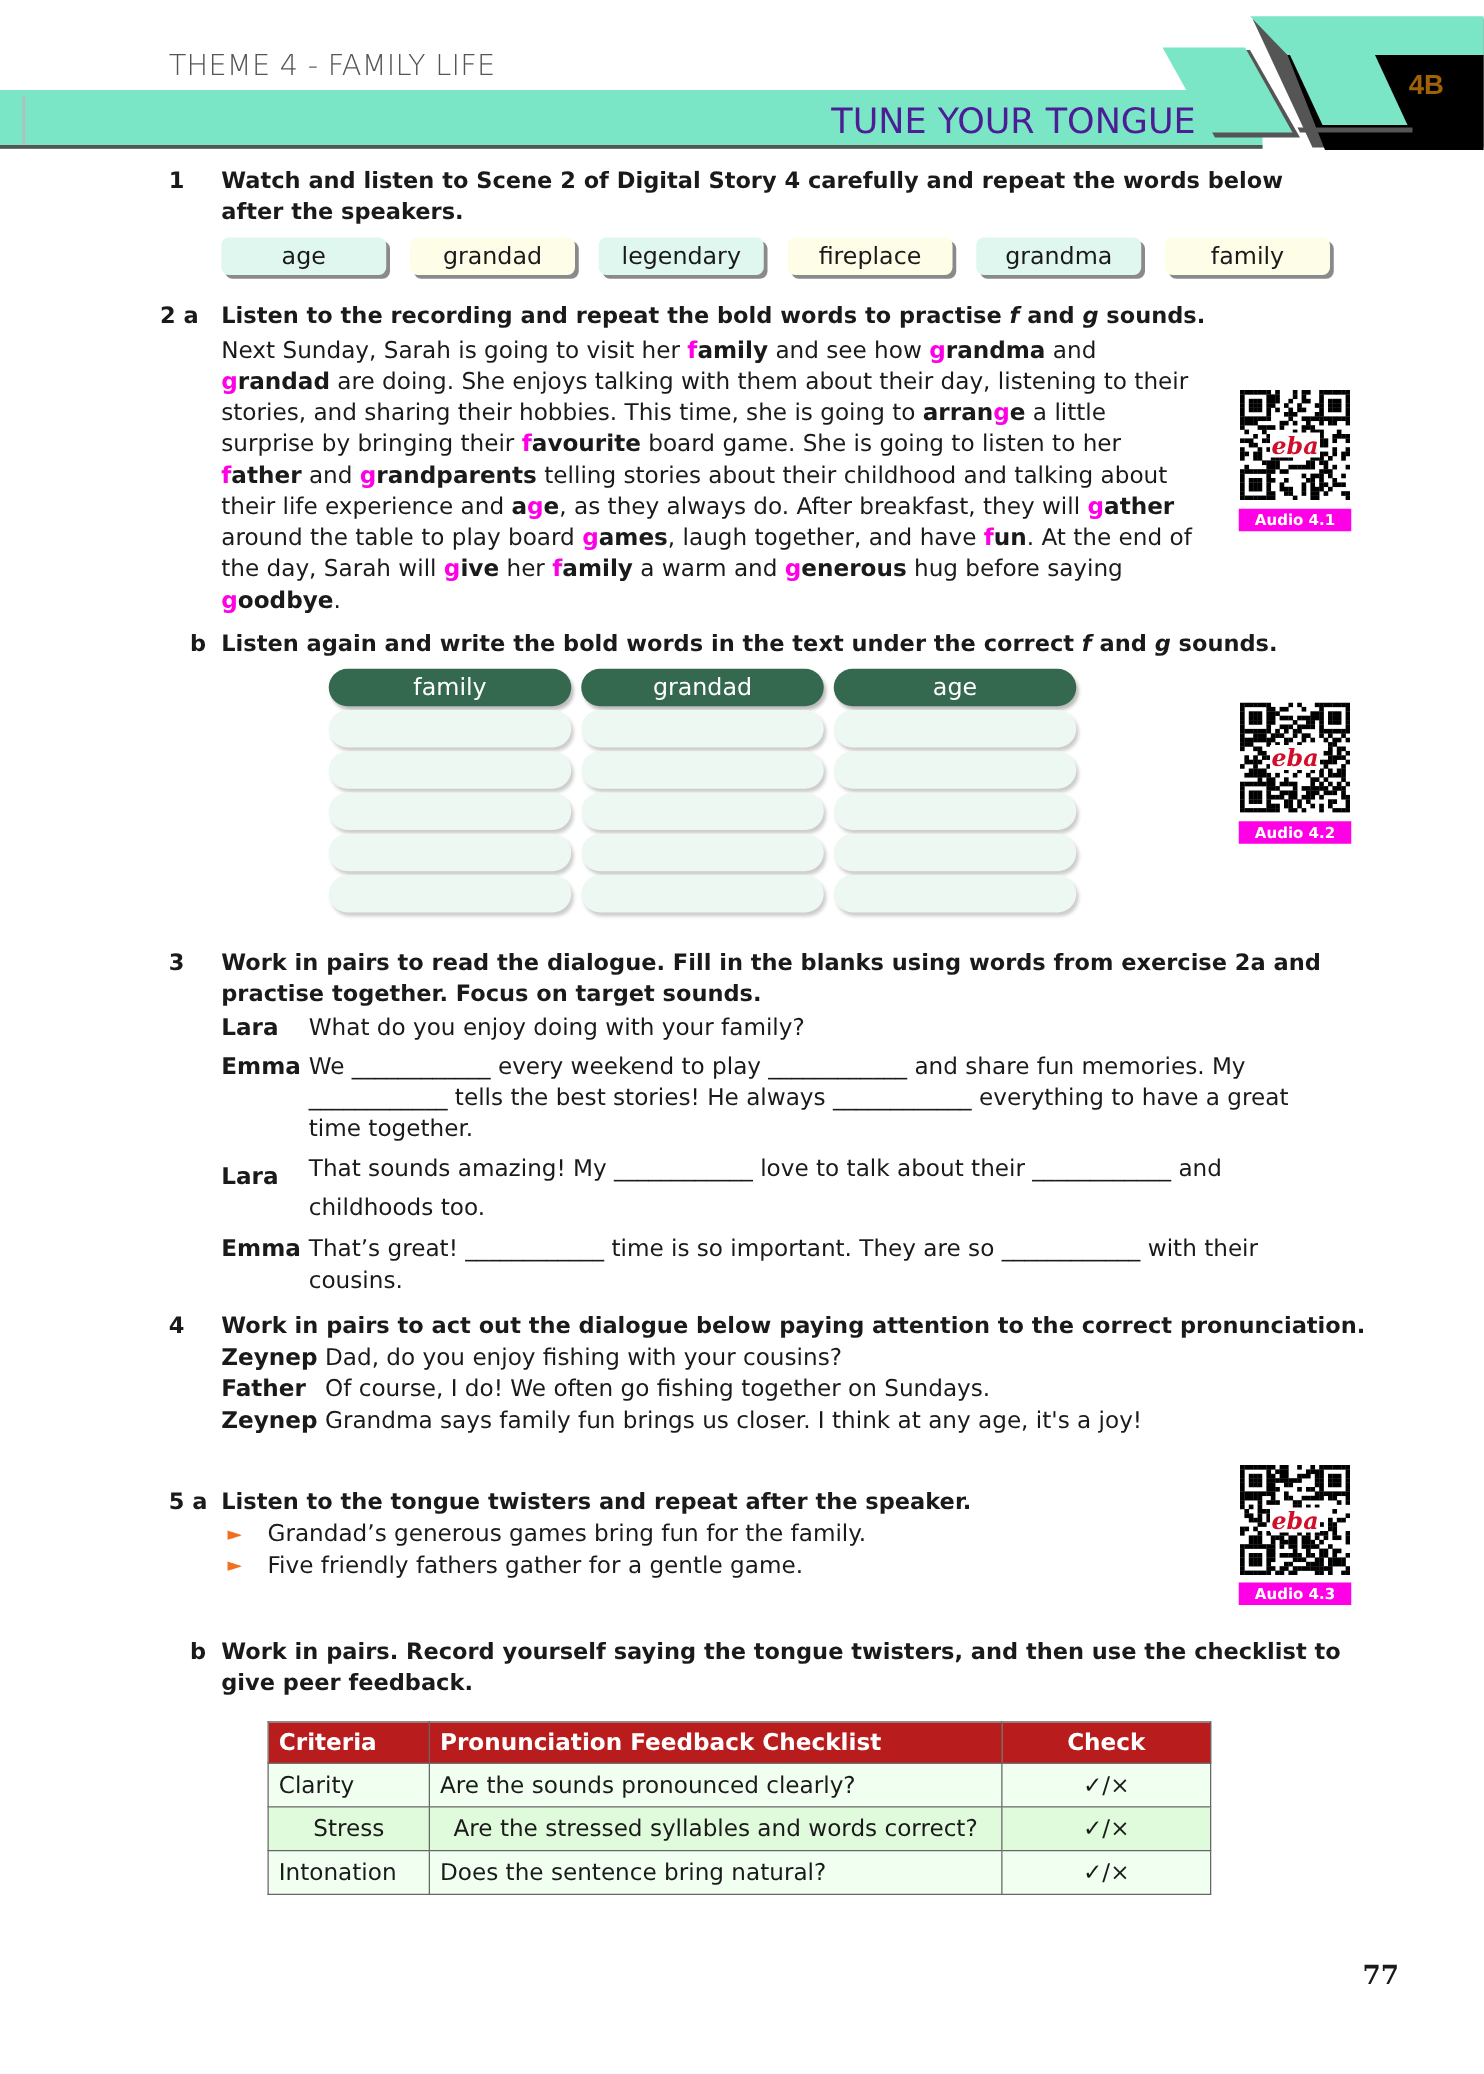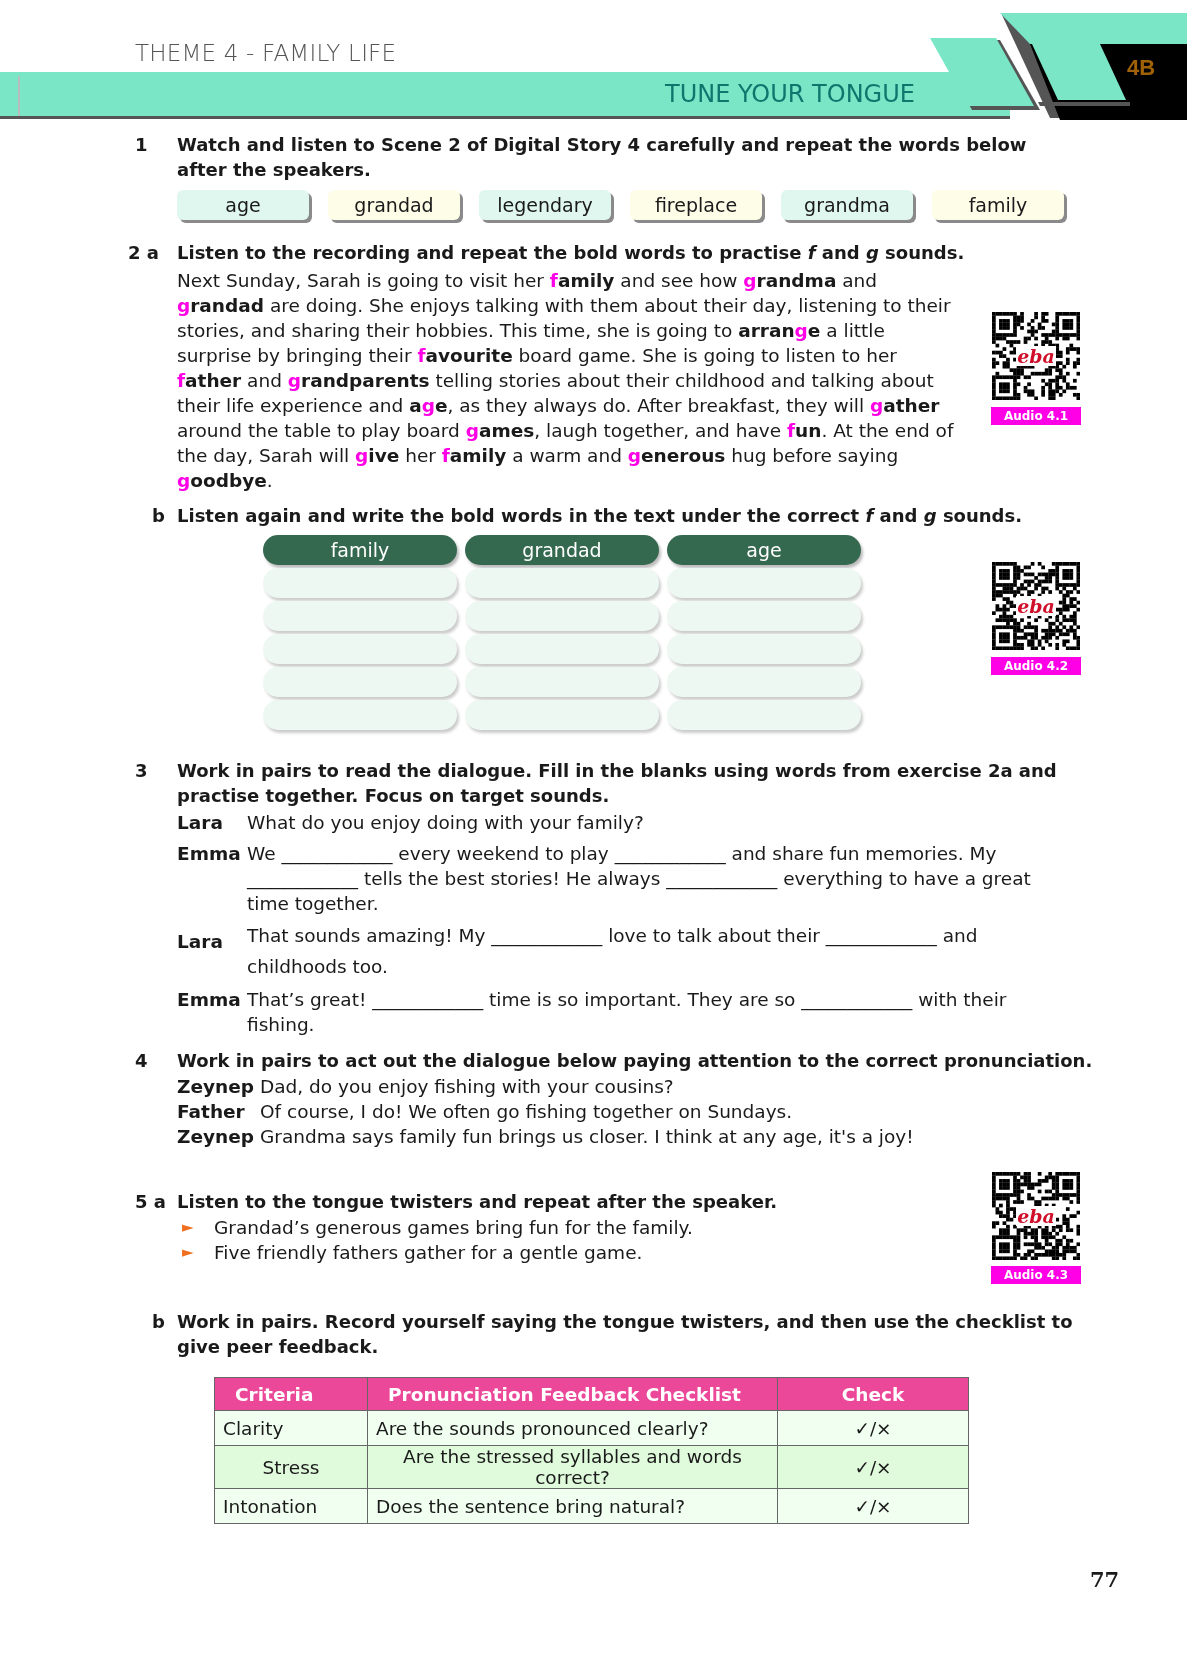--- a/index.html
+++ b/index.html
@@ -3,21 +3,21 @@
 <meta charset="utf-8">
 <style>
   html, body { margin:0; padding:0; }
   body { width:1187px; height:1659px; position:relative; background:#ffffff; font-family:"DejaVu Sans", sans-serif; color:#1a1a1a; overflow:hidden; }
   .abs { position:absolute; }
 
   
   .theme { left:135px; top:40px; font-size:23px; color:#555; letter-spacing:0.2px; font-weight:300; }
   .band { left:0; top:72px; width:1010px; height:44px; background:#7ae6c6; border-bottom:3px solid #555; }
   .band-left-tick { left:18px; top:76px; width:2px; height:40px; background:#bbb; }
-  .topic { left:665px; top:80px; font-size:24px; color:#0f766e; }
+  .topic { left:665px; top:80px; font-size:28px; color:#4c1d95; }
   .badge { left:1103px; top:55px; font-size:22px; font-weight:bold; color:#a16207; font-family:"Liberation Sans", sans-serif;margin-left:24px; }
 
   .exnum { font-weight:bold; font-size:18px; }
   .instr { font-weight:bold; font-size:18px; line-height:25px; }
   .body { font-size:18.5px; line-height:25px; }
 
   .chip { position:absolute; top:190px; width:132px; height:30px; border-radius:6px; text-align:center; font-size:19px; line-height:30px; box-shadow:3px 3px 0 #8a8a8a; }
   .chip.g { background:#dff7ef; }
   .chip.y { background:#fdfde8; }
 
@@ -29,21 +29,21 @@
 
   .colhead { position:absolute; width:194px; height:30px; background:#35694f; color:#fff; border-radius:16px; text-align:center; font-size:19px; line-height:30px; box-shadow:2px 3px 3px #bbb; }
   .cell { position:absolute; width:194px; height:30px; background:#eef8f3; border-radius:16px; box-shadow:2px 3px 3px #ccc; }
 
   .speaker { position:absolute; font-weight:bold; font-size:18.5px; }
   .line { position:absolute; font-size:18.5px; line-height:25px; }
 
   .arrow { color:#f07020; font-size:15px; }
 
   table.chk { position:absolute; left:214px; top:1377px; width:755px; border-collapse:collapse; font-size:18.5px; }
-  table.chk th { background:#ec4899; color:#fff; text-align:left; font-weight:bold; height:32px; padding:0 20px; border:1px solid #666; }
+  table.chk th { background:#b91c1c; color:#fff; text-align:left; font-weight:bold; height:32px; padding:0 8px; border:1px solid #666; }
   table.chk td { border:1px solid #666; height:34px; padding:0 8px; }
   table.chk tr.r0 td, table.chk tr.r2 td { background:#f0fff0; }
   table.chk tr.r1 td { background:#e0fadc;text-align:center; }
   table.chk .c3 { text-align:center; }
 
   .pagenum { left:1090px; top:1567px; font-family:"DejaVu Serif", serif; font-size:21px; font-weight:bold; }
 </style>
 </head>
 <body>
 
@@ -762,21 +762,21 @@
     <div class="line" style="left: 247px; top: 810px;">What do you enjoy doing with your family?</div>
     <div class="speaker" style="left: 177px; top: 843px;">Emma</div>
     <div class="line" style="left: 247px; top: 841px;">We ____________ every weekend to play ____________ and share fun memories. My</div>
     <div class="line" style="left: 247px; top: 866px;">____________ tells the best stories! He always ____________ everything to have a great</div>
     <div class="line" style="left: 247px; top: 891px;">time together.</div>
     <div class="speaker" style="left: 177px; top: 931px;">Lara</div>
     <div class="line" style="left: 247px; top: 903px; margin-top: 20px;">That sounds amazing! My ____________ love to talk about their ____________ and</div>
     <div class="line" style="left: 247px; top: 954px;">childhoods too.</div>
     <div class="speaker" style="left: 177px; top: 989px;">Emma</div>
     <div class="line" style="left: 247px; top: 987px;">That’s great! ____________ time is so important. They are so ____________ with their</div>
-    <div class="line" style="left: 247px; top: 1012px;">fishing.</div>
+    <div class="line" style="left: 247px; top: 1012px;">cousins.</div>
   </div>
 
 <div class="abs exnum" style="left:135px;top:1050px;">4</div>
 <div class="abs instr" style="left:177px;top:1048px;">Work in pairs to act out the dialogue below paying attention to the correct pronunciation.</div>
 <div id="dlg4">
     <div class="speaker" style="left: 177px; top: 1076px;">Zeynep</div>
     <div class="line" style="left: 260px; top: 1074px;">Dad, do you enjoy fishing with your cousins?</div>
     <div class="speaker" style="left: 177px; top: 1101px;">Father</div>
     <div class="line" style="left: 260px; top: 1099px;">Of course, I do! We often go fishing together on Sundays.</div>
     <div class="speaker" style="left: 177px; top: 1126px;">Zeynep</div>

